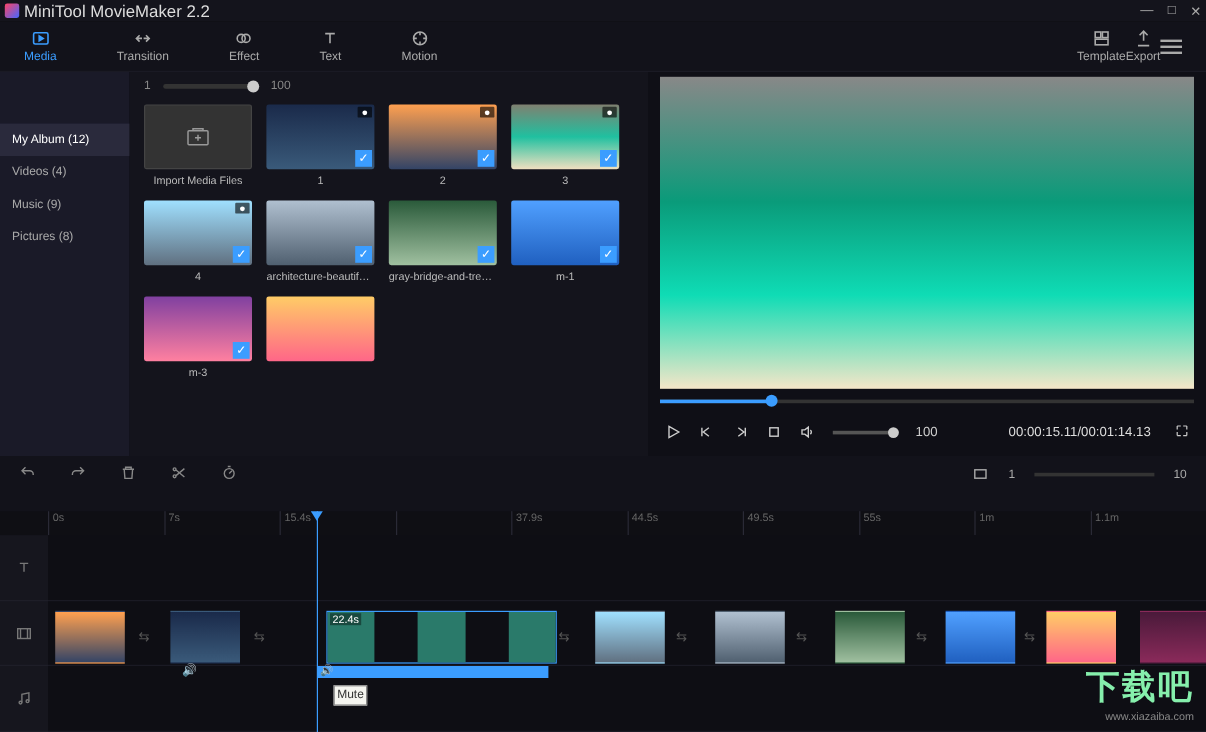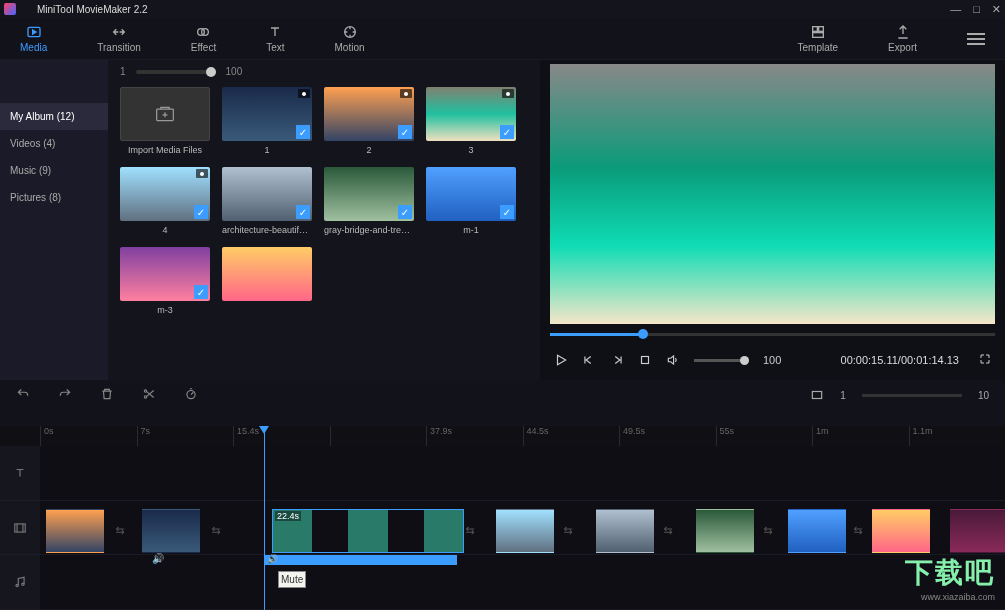--- a/index.html
+++ b/index.html
@@ -1,29 +1,29 @@
 <!DOCTYPE html>
 <html><head>
   <meta charset="utf-8">
   <style>
     * { margin: 0; padding: 0; box-sizing: border-box; }
     body { background: #0a0a0f; font-family: -apple-system, sans-serif; color: #ccc; font-size: 11px; width: 1005px; height: 610px; overflow: hidden; display: flex; flex-direction: column; }
     
     .titlebar { height: 18px; background: #14141c; display: flex; align-items: center; padding: 0 4px; justify-content: space-between; }
     .titlebar-left { display: flex; align-items: center; gap: 4px; }
     .app-logo { width: 12px; height: 12px; background: linear-gradient(135deg,#ff4466,#4466ff); border-radius: 2px; }
-    .titlebar-title { font-size: 10px; color: #ddd; margin-left: 17px; }
+    .titlebar-title { font-size: 14px; color: #ddd; }
     .titlebar-right { display: flex; gap: 12px; }
     .win-btn { cursor: pointer; color: #aaa; font-size: 11px; }
     
     .toolbar { height: 42px; background: #12121a; display: flex; align-items: center; padding-left: 20px; gap: 50px; border-bottom: 1px solid #1a1a24; }
     .tool-tab { display: flex; flex-direction: column; align-items: center; gap: 2px; cursor: pointer; color: #aaa; font-size: 10px; }
     .tool-tab.active { color: #3b9dff; }
     .tool-tab svg { width: 16px; height: 16px; }
-    .toolbar-right { margin-left: auto; display: flex; gap: 50px; padding-right: 20px; align-items: center; }
+    .toolbar-right { margin-left: auto; display: flex; padding-right: 20px; align-items: center; }
     .hamburger { width: 18px; height: 12px; display: flex; flex-direction: column; justify-content: space-between; cursor: pointer; }
     .hamburger span { height: 2px; background: #aaa; }
     
     .main { flex: 1; display: flex; min-height: 0; }
     
     .sidebar { width: 108px; background: #1a1a28; padding-top: 4px; }
     .sidebar-item { padding: 8px 10px; font-size: 10px; color: #aaa; cursor: pointer; }
     .sidebar-item.active { background: #2a2a3c; color: #fff; margin-top: 39px; }
     
     .media-area { flex: 1; background: #14141c; display: flex; flex-direction: column; min-width: 0; }

